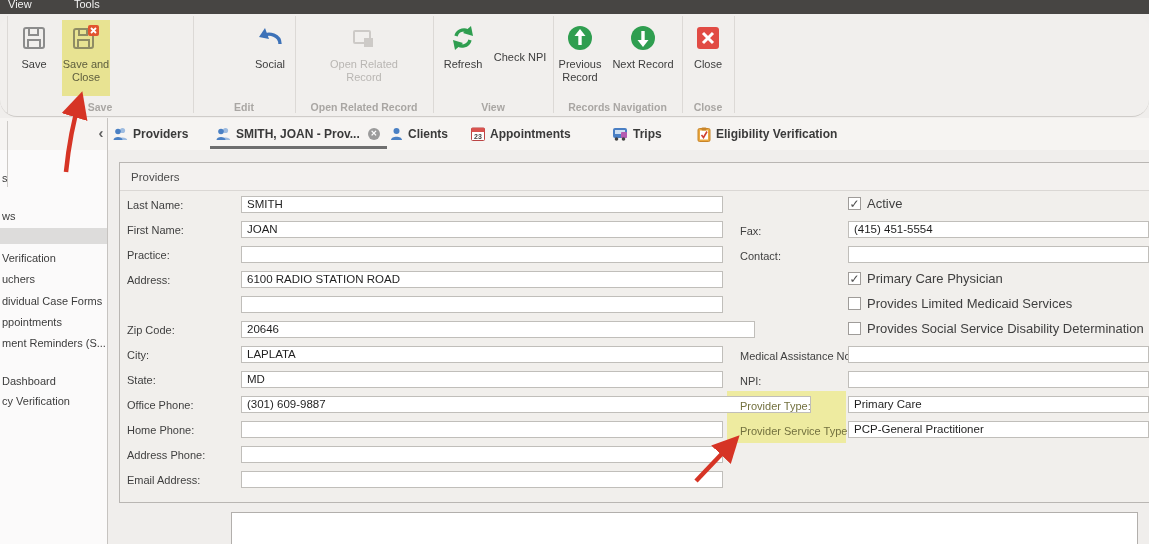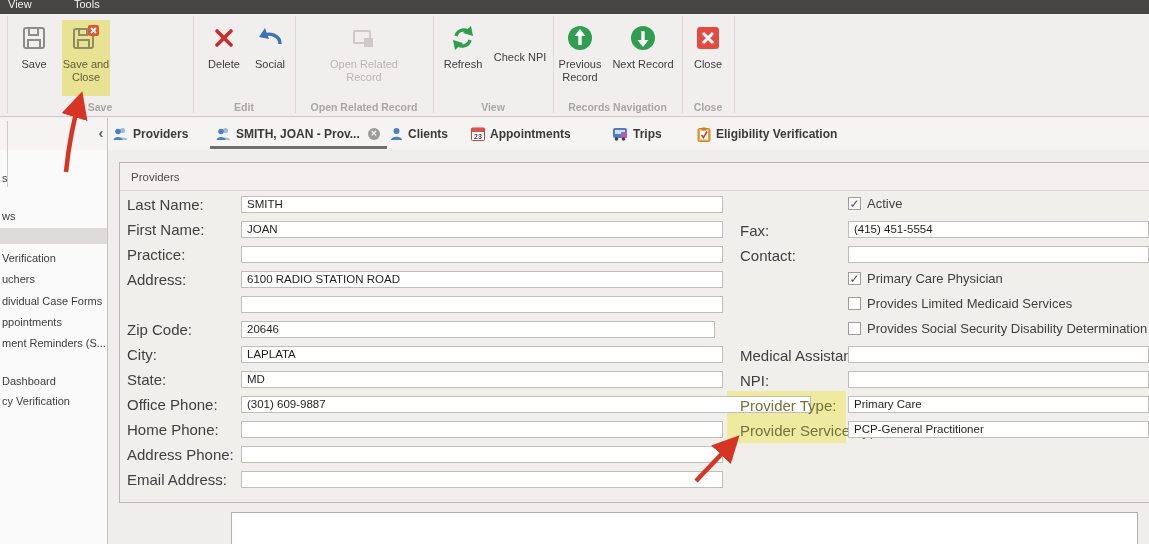--- a/index.html
+++ b/index.html
@@ -5,21 +5,21 @@
   * { margin:0; padding:0; box-sizing:border-box; }
   html,body { width:1149px; height:544px; overflow:hidden; position:relative;
     font-family:"Liberation Sans", sans-serif; background:#f0eeec; }
   .abs { position:absolute; }
 
   
   .topbar { left:0; top:0; width:1149px; height:14px; background:#474543; overflow:hidden; }
   .topbar span { position:absolute; top:-4px; color:#f2f2f2; font-size:11px; line-height:16px; }
 
   
-  .ribbon { left:0; top:14px; width:1149px; height:103px; background:#f1efed; border-bottom:1px solid #cfccc9; }
+  .ribbon { left:0; top:14px; width:1149px; height:103px; background:#f1efed; border-bottom:1px solid #cfccc9;border-radius:17px; }
   .rsep { position:absolute; top:2px; width:1px; height:97px; background:#dcd9d6; }
   .rbtn { position:absolute; top:6px; height:82px; display:flex; flex-direction:column; align-items:center; cursor:default; }
   .rbtn .ric { height:36px; display:flex; align-items:center; justify-content:center; }
   .rbtn .rlb { font-size:11px; color:#3d3d3d; text-align:center; line-height:13px; margin-top:2px; }
   .rbtn.disabled .rlb { color:#b9b6b3; }
   .glabel { position:absolute; top:86px; height:15px; font-size:10.5px; font-weight:bold;
     color:#a9a6a3; text-align:center; line-height:15px; }
   .hl-yellow { position:absolute; background:#e8e392; }
   .caret { font-size:8px; color:#5a5a5a; line-height:8px; margin-top:1px; }
   .npi-btn { position:absolute; left:488px; top:32px; width:64px; height:22px; font-size:11px;
@@ -41,21 +41,21 @@
   .sb-sel { position:absolute; left:0; top:78px; width:107px; height:16px; background:#dddcdb; }
   .sb-border { left:107px; top:118px; width:1px; height:426px; background:#c6c3c0; }
   .sb-divline { left:7px; top:121px; width:1px; height:66px; background:#cdcac7; }
 
   
   .content { left:108px; top:150px; width:1041px; height:394px; background:#f0eeec; }
   .groupbox { position:absolute; left:119px; top:162px; width:1033px; height:341px;
     border:1px solid #b9b6b3; background:#f1efec; }
   .gb-header { position:absolute; left:0; top:0; width:100%; height:28px; background:#f3f1ef;
     border-bottom:1px solid #dad7d4; font-size:11.5px; color:#4c4c4c; line-height:28px; padding-left:11px; }
-  .flabel { position:absolute; font-size:15px; color:#3f3f3f; line-height:14px; white-space:nowrap; }
+  .flabel { position:absolute; font-size:11px; color:#3f3f3f; line-height:14px; white-space:nowrap; }
   .finput { position:absolute; height:17px; background:#ffffff; border:1px solid #c0beba;
     font-size:11.5px; color:#1f1f1f; line-height:15px; padding-left:5px; white-space:nowrap; overflow:hidden; }
   .cb { position:absolute; width:13px; height:13px; background:#fff; border:1px solid #9f9c99;
     font-size:12px; line-height:12px; text-align:center; color:#4f4f4f; }
   .cblabel { position:absolute; font-size:13px; color:#3f3f3f; line-height:14px; white-space:nowrap; }
   .ylabelblock { position:absolute; left:727px; top:391px; width:119px; height:52px; background:#eeeba0; }
   .olive { color:#73713f !important; }
   .notesbox { position:absolute; left:231px; top:512px; width:907px; height:60px;
     background:#fff; border:1px solid #b2afac; }
 
@@ -103,28 +103,20 @@
             <rect x="6" y="16" width="11" height="8"></rect>
           </g>
         <rect x="16" y="1" width="11" height="11" rx="2" fill="#e2542e"></rect>
         <path d="M19 4 L24 9 M24 4 L19 9" stroke="#fff" stroke-width="1.8"></path>
         </svg>
     </div>
     <div class="rlb" style="color:#5e5e3e">Save and Close</div>
   </div>
 
 
-  <div class="rbtn" style="left:200px; width:48px">
-    <div class="ric">
-      <svg width="24" height="24" viewBox="0 0 24 24">
-          <path d="M5 5 L19 19 M19 5 L5 19" stroke="#cb2b2b" stroke-width="3.6" stroke-linecap="round"></path>
-        </svg>
-    </div>
-    <div class="rlb">Delete</div>
-  </div>
 
   <div class="rbtn" style="left:246px; width:48px">
     <div class="ric">
       <svg width="26" height="26" viewBox="0 0 26 26">
         <path d="M23 19 C23 10, 12 7, 6 11" fill="none" stroke="#3d72b8" stroke-width="3.4"></path>
         <polygon points="8,3 2,12 12,14" fill="#3d72b8"></polygon>
         </svg>
     </div>
     <div class="rlb">Social</div>
   </div>
@@ -292,21 +284,21 @@
 <div class="flabel" style="left:127px; top:398px">Office Phone:</div>
 <div class="flabel" style="left:127px; top:423px">Home Phone:</div>
 <div class="flabel" style="left:127px; top:448px">Address Phone:</div>
 <div class="flabel" style="left:127px; top:473px">Email Address:</div>
 
 <div class="finput" style="left:241px; top:196px; width:482px">SMITH</div>
 <div class="finput" style="left:241px; top:221px; width:482px">JOAN</div>
 <div class="finput" style="left:241px; top:246px; width:482px"></div>
 <div class="finput" style="left:241px; top:271px; width:482px">6100 RADIO STATION ROAD</div>
 <div class="finput" style="left:241px; top:296px; width:482px"></div>
-<div class="finput" style="left:241px; top:321px; width:474px">20646</div>
+<div class="finput" style="left:241px; top:321px; width:514px">20646</div>
 <div class="finput" style="left:241px; top:346px; width:482px">LAPLATA</div>
 <div class="finput" style="left:241px; top:371px; width:482px">MD</div>
 <div class="finput" style="left:241px; top:396px; width:570px">(301) 609-9887</div>
 <div class="finput" style="left:241px; top:421px; width:482px"></div>
 <div class="finput" style="left:241px; top:446px; width:482px"></div>
 <div class="finput" style="left:241px; top:471px; width:482px"></div>
 
 <div class="cb" style="left:848px; top:197px">✓</div>
 <div class="cblabel" style="left:867px; top:197px">Active</div>
 
@@ -316,21 +308,21 @@
 <div class="flabel" style="left:740px; top:249px">Contact:</div>
 <div class="finput" style="left:848px; top:246px; width:301px"></div>
 
 <div class="cb" style="left:848px; top:272px">✓</div>
 <div class="cblabel" style="left:867px; top:272px">Primary Care Physician</div>
 
 <div class="cb" style="left:848px; top:297px"></div>
 <div class="cblabel" style="left:867px; top:297px">Provides Limited Medicaid Services</div>
 
 <div class="cb" style="left:848px; top:322px"></div>
-<div class="cblabel" style="left:867px; top:322px">Provides Social Security Disability Determination</div>
+<div class="cblabel" style="left:867px; top:322px">Provides Social Service Disability Determination</div>
 
 <div class="flabel" style="left:740px; top:349px">Medical Assistance No:</div>
 <div class="finput" style="left:848px; top:346px; width:301px"></div>
 
 <div class="flabel" style="left:740px; top:374px">NPI:</div>
 <div class="finput" style="left:848px; top:371px; width:301px"></div>
 
 <div class="flabel olive" style="left:740px; top:399px">Provider Type:</div>
 <div class="finput" style="left:848px; top:396px; width:301px">Primary Care</div>
 

